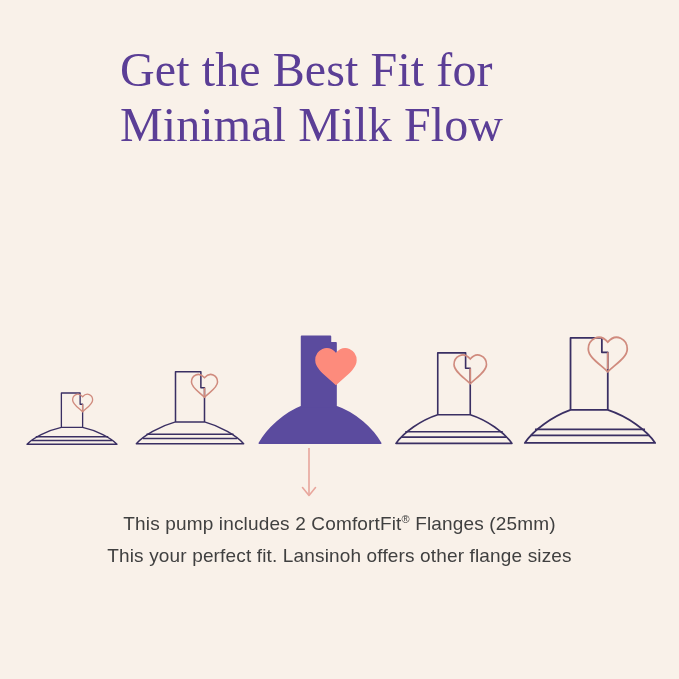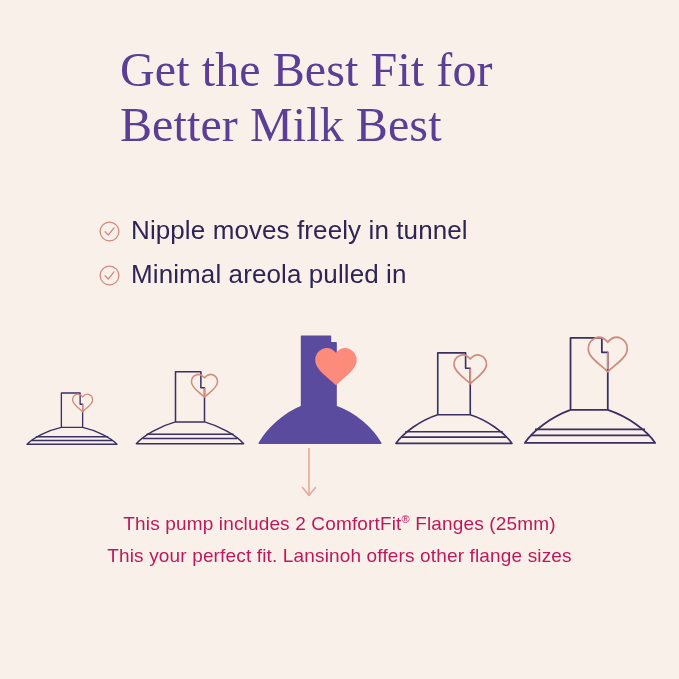--- a/index.html
+++ b/index.html
@@ -65,59 +65,36 @@
     position:absolute;
     left:297px; top:448px;
     width:24px; height:52px;
   }
 
   
   .footer { position:absolute; left:0; top:508px; width:679px; text-align:center; }
   .footer-line {
     font-size:19px;
     line-height:32px;
-    color:#be185d;
+    color:#404040;
     letter-spacing:0.15px;
     white-space:nowrap;
   }
   .footer-line sup { font-size:11px; vertical-align:super; line-height:0; }
 </style>
 </head>
 <body>
 
 <div id="stage">
 
   <div class="headline">
     <span class="hl-line">Get the Best Fit for</span>
-    <span class="hl-line">Better Milk Best</span>
+    <span class="hl-line">Minimal Milk Flow</span>
   </div>
 
-  <div class="bullets">
-
-    <div class="bullet">
-      <span class="check-icon">
-        <svg width="21" height="21" viewBox="0 0 21 21">
-          <circle cx="10.5" cy="10.5" r="9.4" fill="none" stroke="#d08b7e" stroke-width="1.3"></circle>
-          <path d="M6.1 10.7 L9.3 14.0 L15.0 6.9" fill="none" stroke="#d08b7e" stroke-width="1.3" stroke-linecap="round" stroke-linejoin="round"></path>
-        </svg>
-      </span>
-      <span class="bullet-label">Nipple moves freely in tunnel</span>
-    </div>
-
-    <div class="bullet">
-      <span class="check-icon">
-        <svg width="21" height="21" viewBox="0 0 21 21">
-          <circle cx="10.5" cy="10.5" r="9.4" fill="none" stroke="#d08b7e" stroke-width="1.3"></circle>
-          <path d="M6.1 10.7 L9.3 14.0 L15.0 6.9" fill="none" stroke="#d08b7e" stroke-width="1.3" stroke-linecap="round" stroke-linejoin="round"></path>
-        </svg>
-      </span>
-      <span class="bullet-label">Minimal areola pulled in</span>
-    </div>
-
-  </div>
 
   <div class="flange-row">
 
     <div class="flange" style="left:22px; width:100px;">
       <svg width="100" height="80" viewBox="0 0 160 128">
         <path d="M63 40 L63 95 L97 95 L97 58 L93 58 L93 40 Z
                  M63 95 C40 100 18 112 8 122 L152 122 C142 112 120 100 97 95 Z" fill="none" stroke="#3a2f63" stroke-width="2.1" stroke-linejoin="round"></path>
         <line x1="22" y1="110" x2="138" y2="110" stroke="#3a2f63" stroke-width="2.1"></line>
         <line x1="16" y1="116" x2="144" y2="116" stroke="#3a2f63" stroke-width="2.1"></line>
         <path d="M97 58 L97 70" stroke="#d08b7e" stroke-width="2.1"></path>

